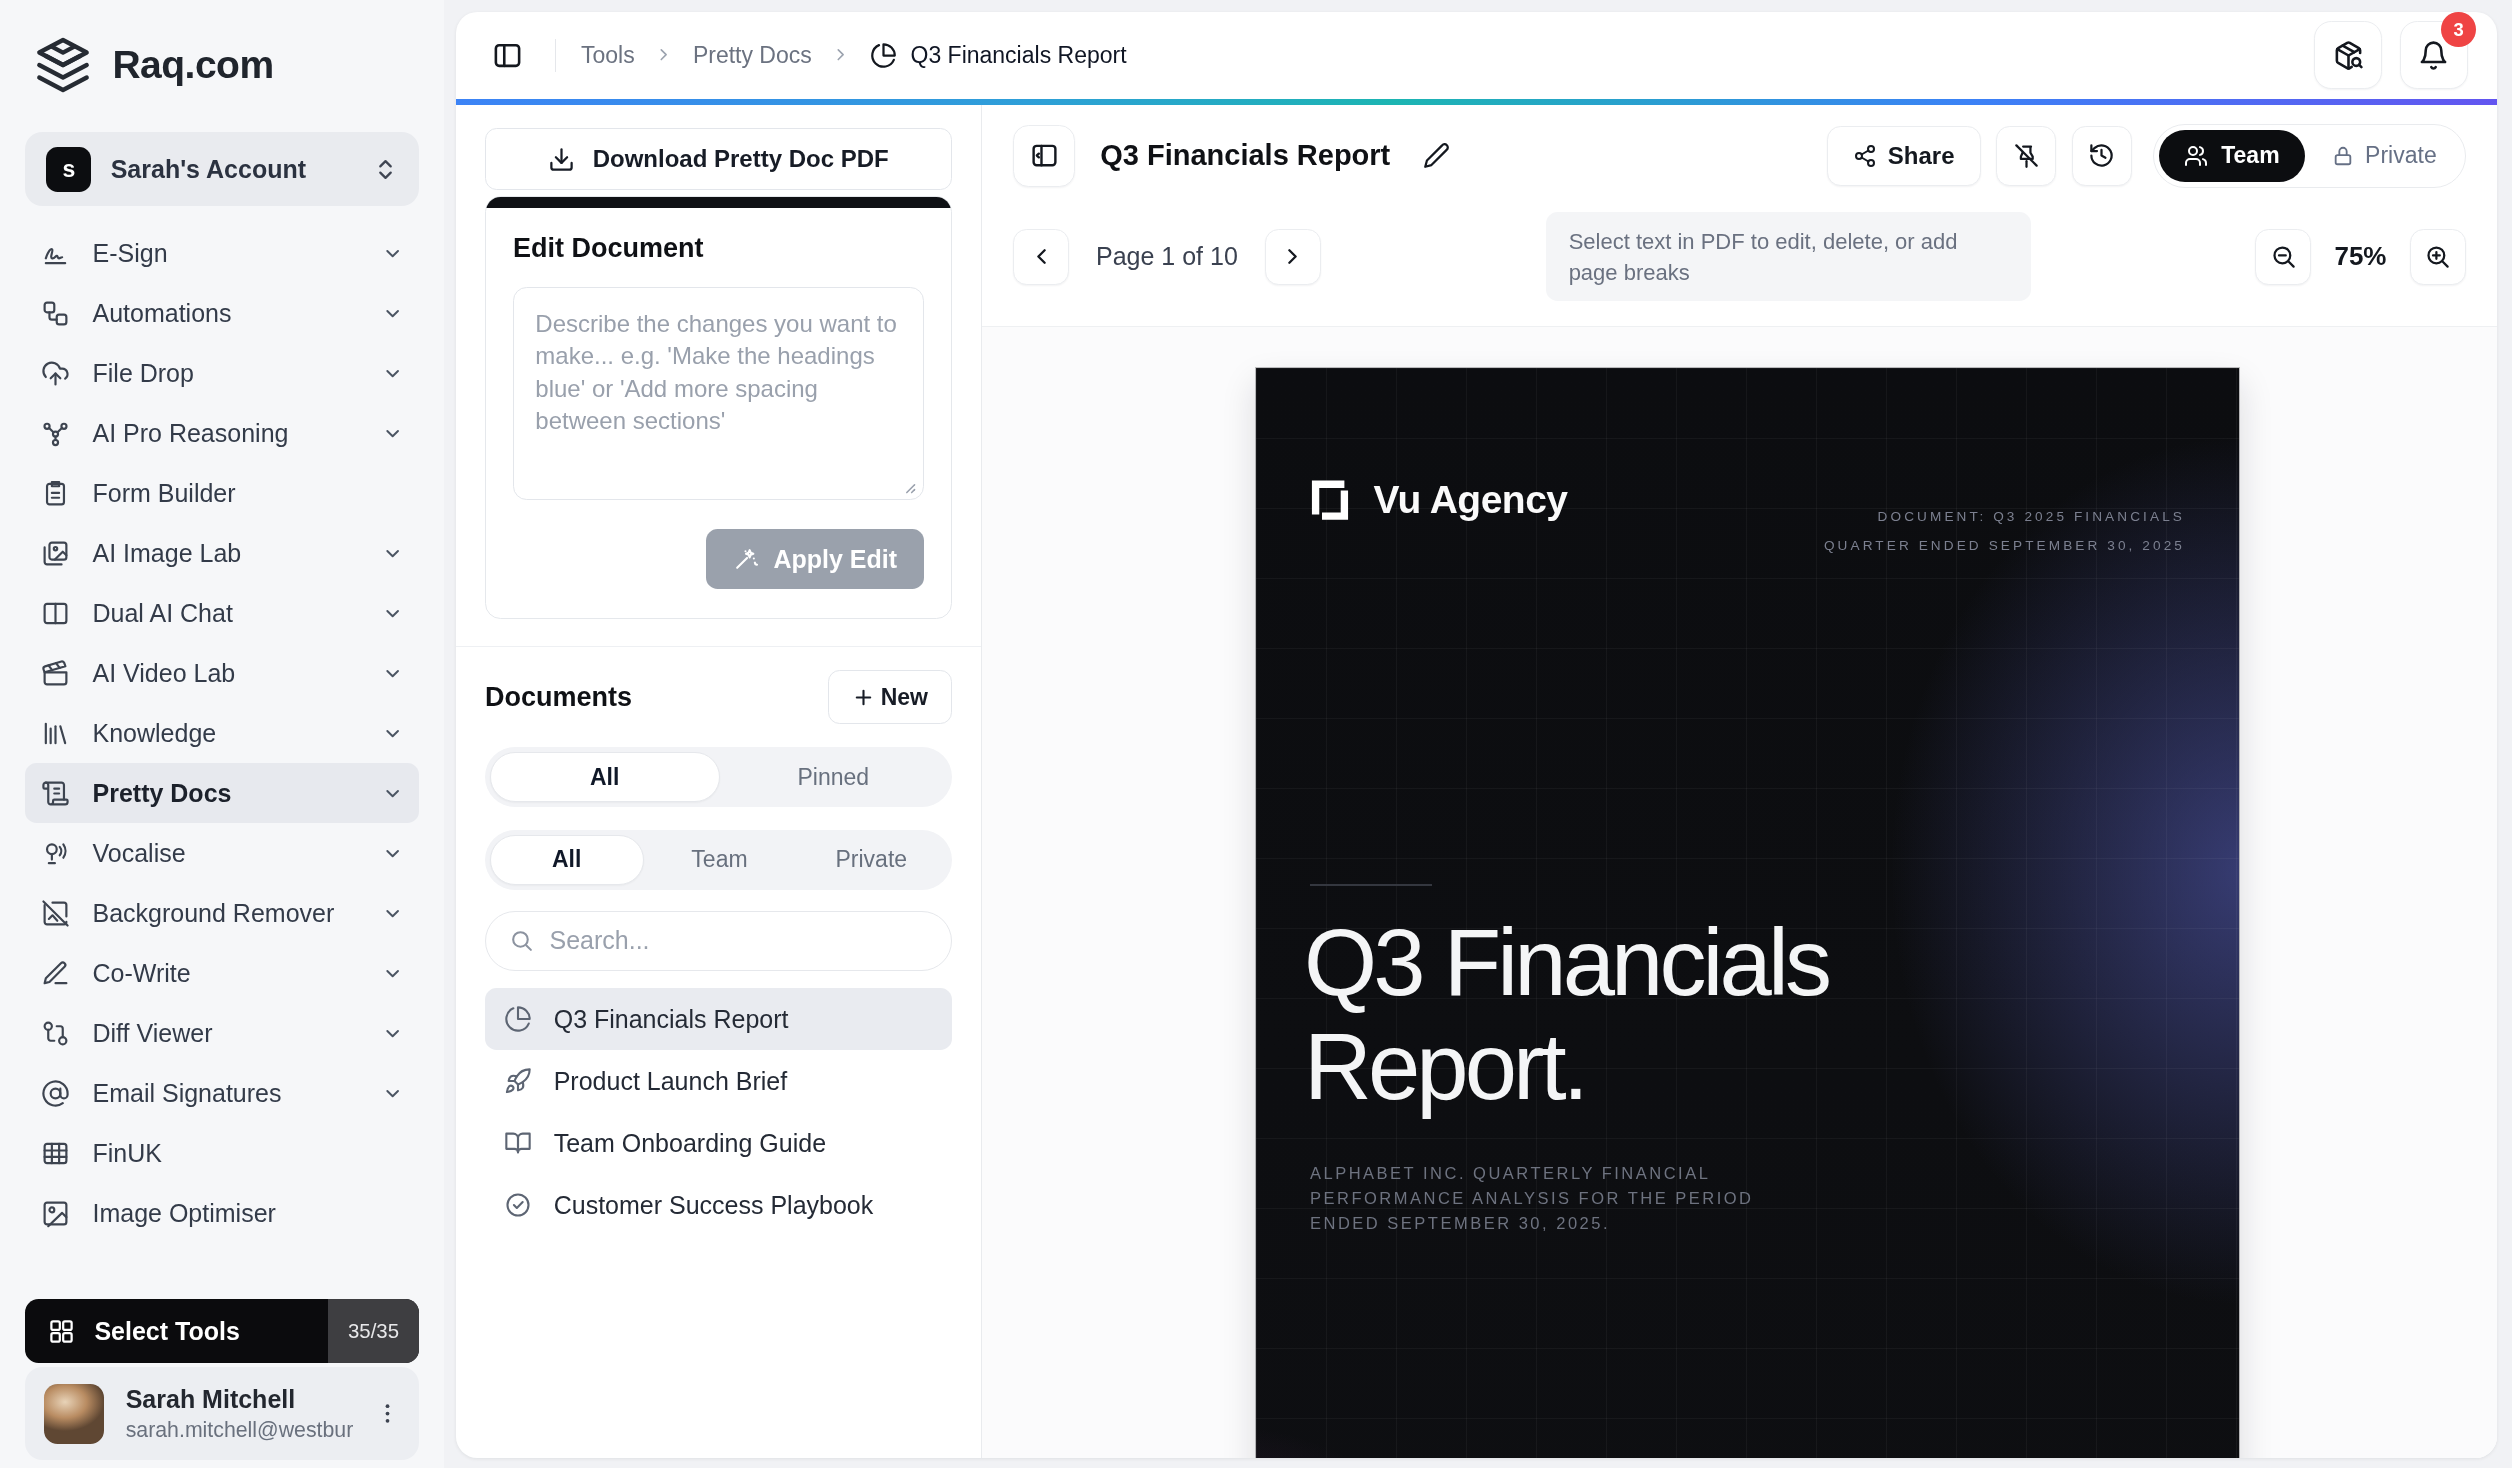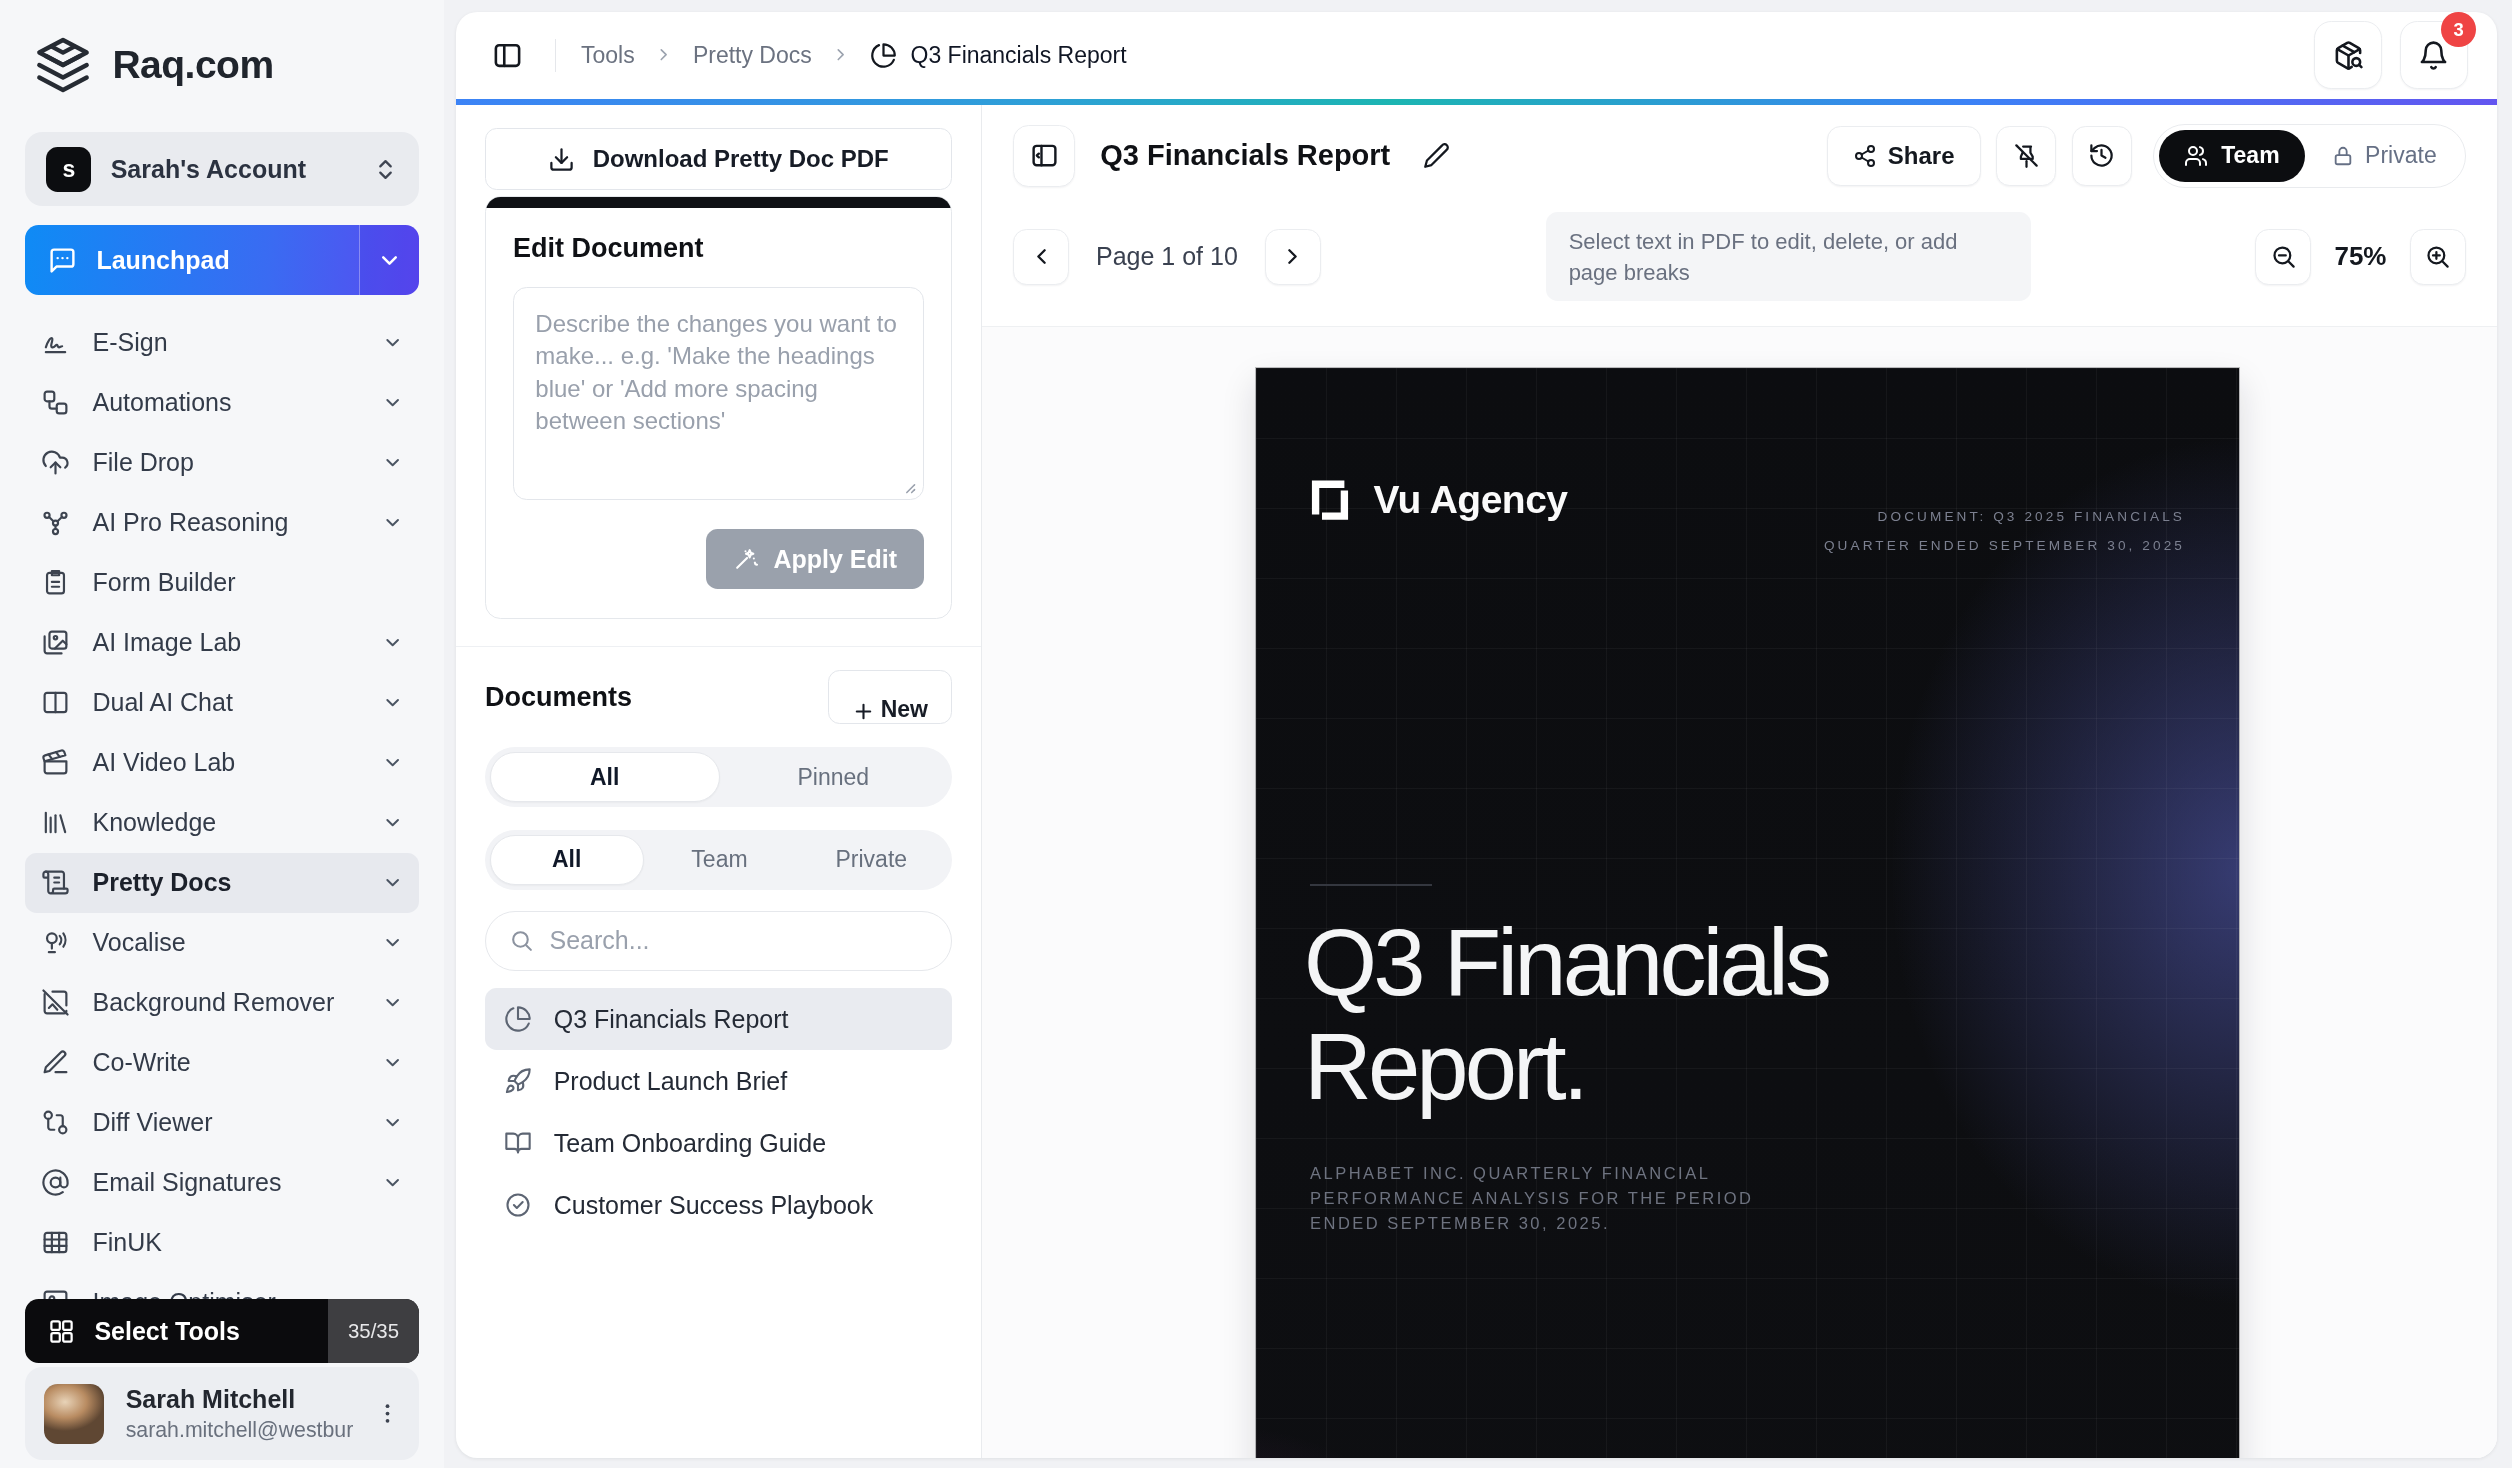--- a/index.html
+++ b/index.html
@@ -89,21 +89,21 @@
   .edit-textarea::placeholder { color:#99a0ac; }
   .grip { position:absolute; right:7.8px; bottom:9.7px; color:#9aa1ad; }
   .apply-row { display:flex; justify-content:flex-end; margin-top:25px; }
   .apply-btn { height:60px; padding:0 27px; border-radius:11.6px; background:#9aa1ac; color:#fff; border:none;
     font-size:25px; font-weight:600; display:flex; align-items:center; gap:15.5px; cursor:pointer; }
   .apply-btn svg { width:25px; height:25px; }
   .panel-hr { height:1px; background:#eef0f3; margin:27px -29px 0; }
   .docs-head { display:flex; align-items:center; justify-content:space-between; margin-top:23px; }
   .docs-title { font-size:27px; font-weight:700; color:#0f1115; }
   .new-btn { height:54px; padding:0 23px; border-radius:11.6px; border:1.5px solid #e3e6eb; background:#fff;
-    display:flex; align-items:flex-end; gap:6px; font-size:23px; font-weight:600; color:#171c26; cursor:pointer; }
+    display:flex; align-items:center; gap:6px; font-size:23px; font-weight:600; color:#171c26; cursor:pointer; }
   .new-btn svg { width:23px; height:23px; }
   .seg { margin-top:23px; background:#f2f3f6; border-radius:968px; padding:4.8px; display:flex; }
   .seg-item { flex:1; height:50px; display:flex; align-items:center; justify-content:center;
     font-size:23px; color:#68707e; font-weight:500; border-radius:968px; cursor:pointer; }
   .seg-item.active { background:#fff; border:1.5px solid #e6e8ec; color:#101828; font-weight:600;
     box-shadow:0 1px 1.9px rgba(20,24,32,.04); }
   .search-box { margin-top:21.3px; height:60px; border:1.5px solid #e6e8ec; border-radius:968px;
     display:flex; align-items:center; gap:15.5px; padding:0 23px; color:#8c93a0; }
   .search-box svg { width:25px; height:25px; flex:none; }
   .search-input { flex:1; border:none; outline:none; background:transparent; font-size:25px; color:#1c212b;
@@ -185,40 +185,20 @@
     <span class="account-avatar">s</span>
     <span class="account-name">Sarah's Account</span>
     <span class="account-chev">
       <svg width="25" height="25" viewBox="0 0 24 24" class="ic" style="stroke-width:2.2">
           <path d="m7 15 5 5 5-5"></path>
           <path d="m7 9 5-5 5 5"></path>
         </svg>
     </span>
   </div>
 
-  <div class="launchpad">
-    <div class="launchpad-main">
-      <span>
-        <svg width="29" height="29" viewBox="0 0 24 24" class="ic" style="stroke-width:2">
-            <path d="M21 15a2 2 0 0 1-2 2H7l-4 4V5a2 2 0 0 1 2-2h14a2 2 0 0 1 2 2z"></path>
-            <path d="M8 10h.01"></path>
-            <path d="M12 10h.01"></path>
-            <path d="M16 10h.01"></path>
-          </svg>
-      </span>
-      <span class="launchpad-label">Launchpad</span>
-    </div>
-    <div class="launchpad-caret">
-      <span>
-        <svg width="25" height="25" viewBox="0 0 24 24" class="ic" style="stroke-width:2.4">
-            <path d="m6 9 6 6 6-6"></path>
-          </svg>
-      </span>
-    </div>
-  </div>
 
   <nav class="nav" id="side-nav">
       <div class="nav-item">
         <span class="nav-icon">
           <svg viewBox="0 0 24 24" class="ic">
             <path d="M4 16c1.5-5 4-8.5 5.2-7.5s-2.2 7 0 7.5 3-2.6 4-2.1c.9.4.5 2.1 1.7 2.1 1 0 1.5-.9 2.6-.9"></path>
             <path d="M4 20h16"></path>
           </svg>
         </span>
         <span class="nav-label">E-Sign</span>

